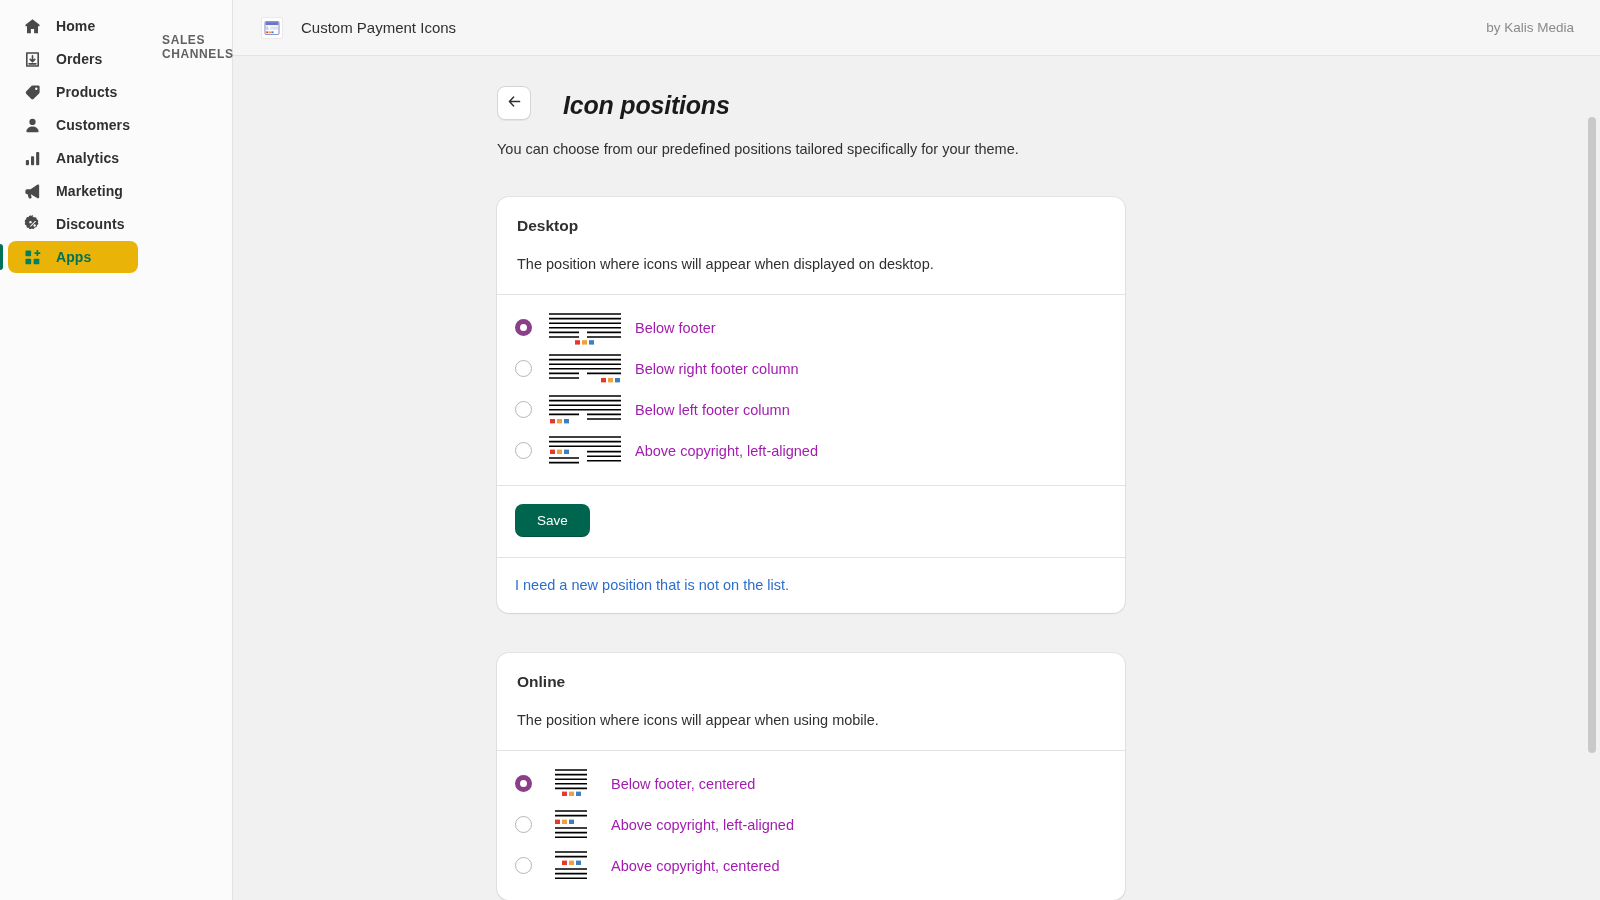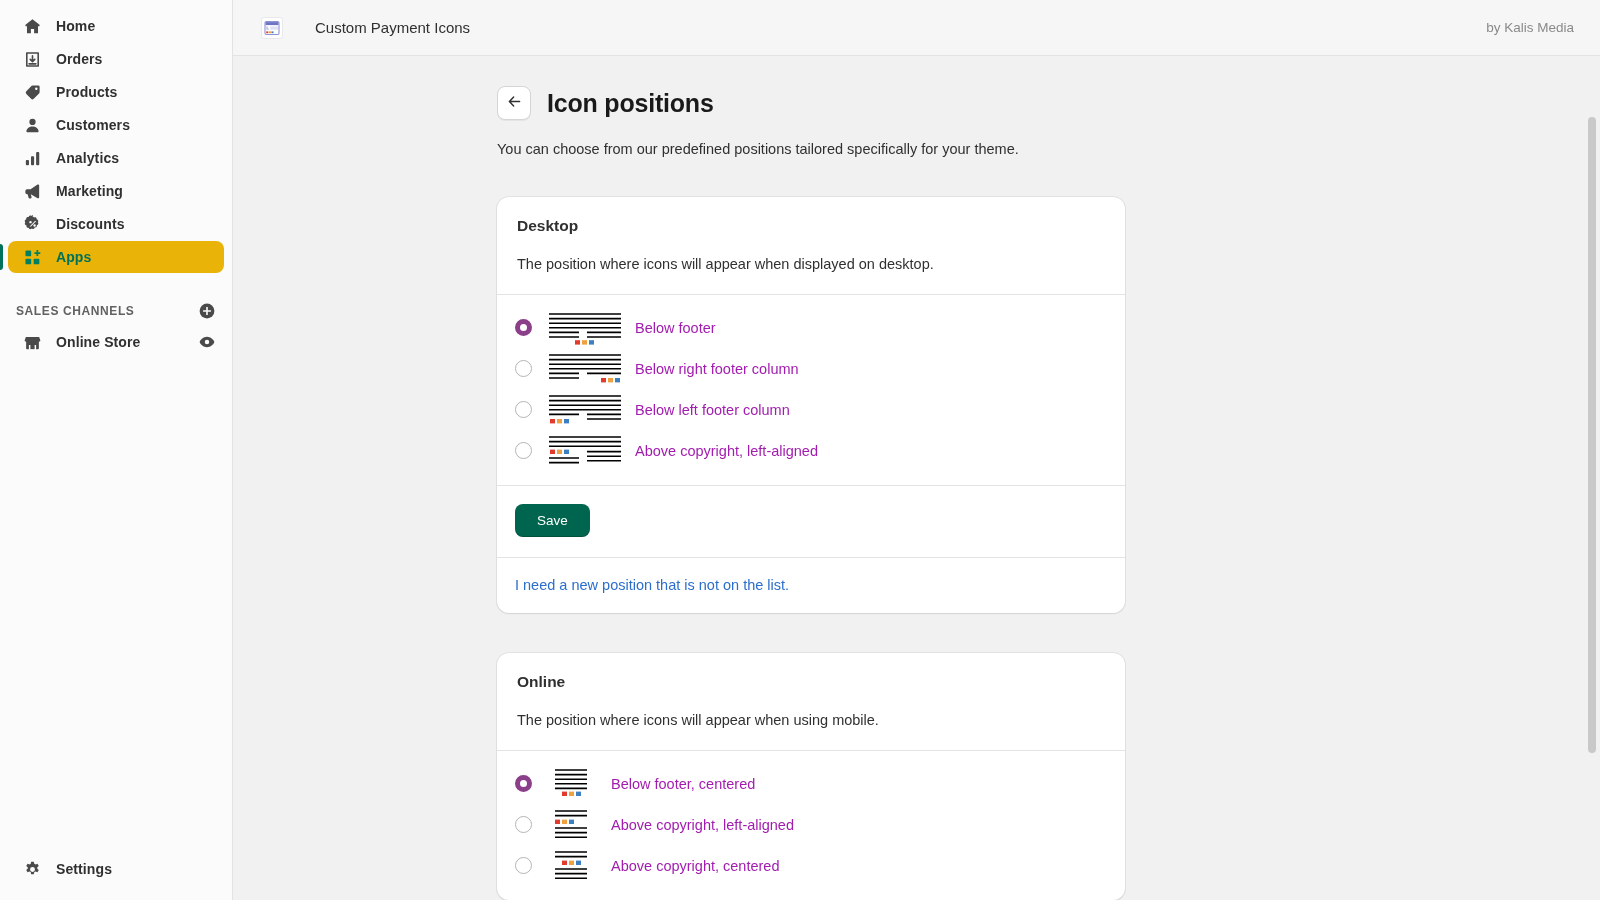--- a/index.html
+++ b/index.html
@@ -10,21 +10,21 @@
     background: #f6f6f7;
     color: #202223;
   }
   .app { display: flex; width: 1600px; height: 900px; position: relative; }
 
   
   .sidebar {
     width: 233px; height: 900px;
     background: #fbfbfb;
     border-right: 1px solid #e1e3e5;
-    display: flex; flex-direction: column;
+    display: flex; flex-direction: row;
     padding-top: 10px;
     position: relative;
     flex: 0 0 233px;
   }
   .nav-list { padding: 0 8px; }
   .nav-item {
     display: flex; align-items: center;
     height: 32px;
     margin-bottom: 1px;
     padding: 0 8px 0 14px;
@@ -87,21 +87,21 @@
     overflow: hidden;
   }
   .topbar {
     height: 56px;
     background: #f6f6f7;
     border-bottom: 1px solid #e1e3e5;
     display: flex; align-items: center;
     padding: 0 26px 0 28px;
     flex: 0 0 56px;
   }
-  .topbar-left { display:flex; align-items:center; gap: 32px; }
+  .topbar-left { display:flex; align-items:center; gap: 18px; }
   .app-icon {
     width: 22px; height: 22px;
     border-radius: 3px;
     background: #ffffff;
     position: relative; overflow: hidden;
     box-shadow: 0 0 0 1px #e9e9ec inset;
     flex: 0 0 22px;
   }
   .topbar-title { font-size: 15px; color: #303030; font-weight: 400; }
   .topbar-right { margin-left:auto; font-size: 13.5px; color: #8a8a8a; }
@@ -109,21 +109,21 @@
   .content-scroll {
     flex: 1 1 auto;
     overflow: hidden;
     background: #f1f1f1;
     position: relative;
   }
   .content-inner {
     padding: 30px 0 0 0;
     width: 100%;
   }
-  .page-head { display:flex; align-items:center; gap: 16px; padding-left: 264px; }
+  .page-head { display:flex; align-items:flex-end; gap: 32px; padding-left: 264px; font-style: italic; }
   .back-btn {
     width: 34px; height: 34px;
     border: 1px solid #d5d5d5;
     border-radius: 8px;
     background: #ffffff;
     display:flex; align-items:center; justify-content:center;
     cursor: pointer;
     box-shadow: 0 1px 0 rgba(0,0,0,0.05);
   }
   .page-title { font-size: 25px; font-weight: 700; color: #1a1a1a; letter-spacing: -0.2px;}

